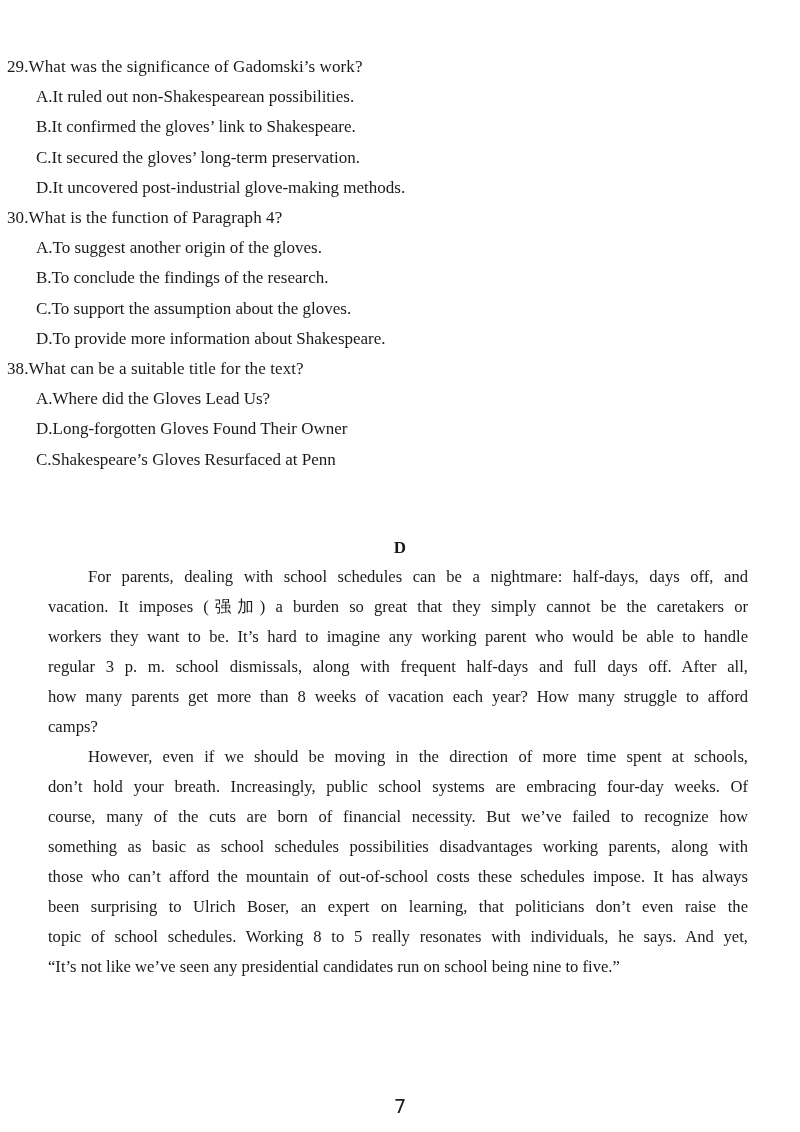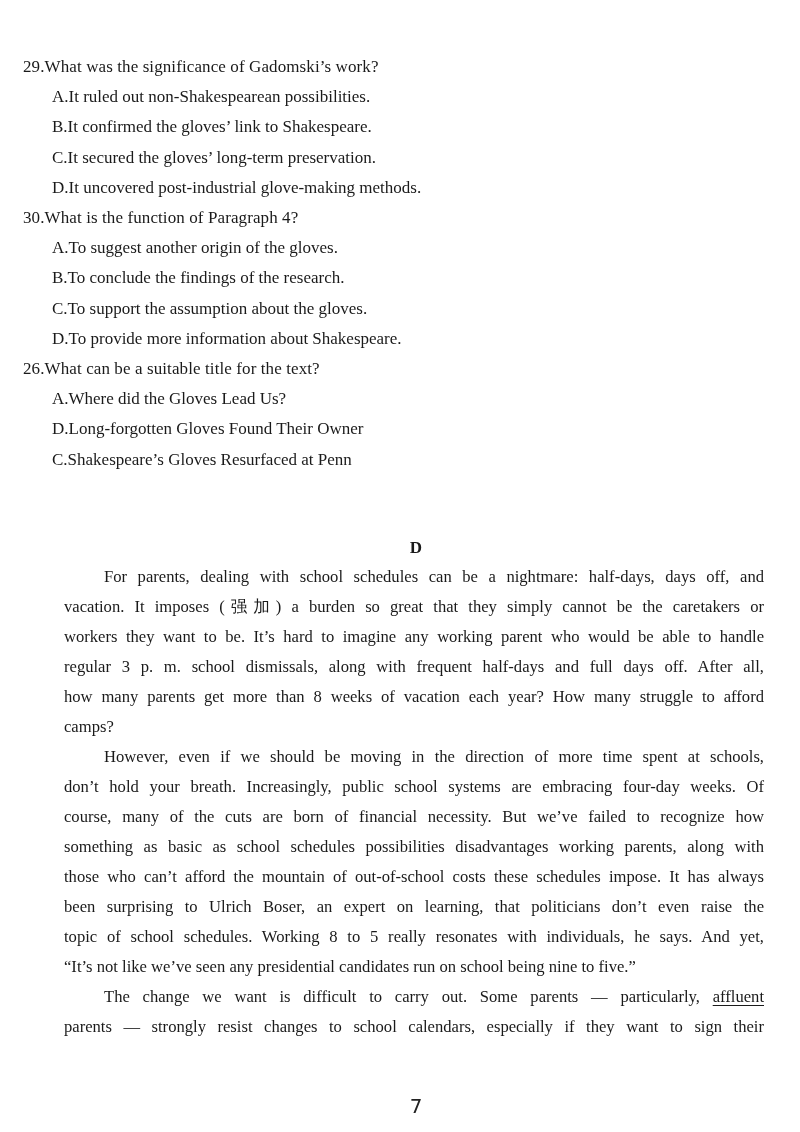--- a/index.html
+++ b/index.html
@@ -1,21 +1,21 @@
 <!DOCTYPE html>
 <html><head>
 <meta charset="utf-8">
 <style>
   html, body { margin: 0; padding: 0; background: #ffffff; }
   body {
     width: 800px; height: 1132px; position: relative; overflow: hidden;
     font-family: "Liberation Serif", "DejaVu Serif", serif;
     color: #1a1a1a;
   }
-  .page { position: absolute; left: 16px; top: 0; width: 644px; height: 1132px; }
+  .page { position: absolute; left: 0; top: 0; width: 644px; height: 1132px; }
   .questions { position: absolute; left: 7px; top: 52px; width: 740px; }
   .q { font-size: 17px; line-height: 30.2px; white-space: nowrap; }
   .q-stem { letter-spacing: 0.1px; }
   .q-num { display: inline-block; }
   .opt { padding-left: 29px; }
   .opt-letter { display: inline-block; }
   .section-title {
     position: absolute; left: 0; width: 800px; top: 533px;
     text-align: center; font-weight: bold; font-size: 17px; line-height: 30px;
   }
@@ -54,21 +54,21 @@
         <span class="q-num">30.</span><span>What is the function of Paragraph 4?</span>
       </div>
       <div class="q opt"><span class="opt-letter">A.</span><span>To suggest another origin of the gloves.</span></div>
       <div class="q opt"><span class="opt-letter">B.</span><span>To conclude the findings of the research.</span></div>
       <div class="q opt"><span class="opt-letter">C.</span><span>To support the assumption about the gloves.</span></div>
       <div class="q opt"><span class="opt-letter">D.</span><span>To provide more information about Shakespeare.</span></div>
     </div>
 
     <div class="question">
       <div class="q q-stem">
-        <span class="q-num">26.</span><span>What can be a suitable title for the text?</span>
+        <span class="q-num">38.</span><span>What can be a suitable title for the text?</span>
       </div>
       <div class="q opt"><span class="opt-letter">A.</span><span>Where did the Gloves Lead Us?</span></div>
       <div class="q opt"><span class="opt-letter">D.</span><span>Long-forgotten Gloves Found Their Owner</span></div>
       <div class="q opt"><span class="opt-letter">C.</span><span>Shakespeare’s Gloves Resurfaced at Penn</span></div>
     </div>
   </div>
 
   <div class="section-title">D</div>
 
   <div class="passage">
@@ -86,20 +86,16 @@
       <span class="line indent">However, even if we should be moving in the direction of more time spent at schools,</span>
       <span class="line">don’t hold your breath. Increasingly, public school systems are embracing four-day weeks. Of</span>
       <span class="line">course, many of the cuts are born of financial necessity. But we’ve failed to recognize how</span>
       <span class="line">something as basic as school schedules possibilities disadvantages working parents, along with</span>
       <span class="line">those who can’t afford the mountain of out-of-school costs these schedules impose. It has always</span>
       <span class="line">been surprising to Ulrich Boser, an expert on learning, that politicians don’t even raise the</span>
       <span class="line">topic of school schedules. Working 8 to 5 really resonates with individuals, he says. And yet,</span>
       <span class="line last">“It’s not like we’ve seen any presidential candidates run on school being nine to five.”</span>
     </div>
 
-    <div class="paragraph">
-      <span class="line indent"><span>The change we want is difficult to carry out. Some parents — particularly,</span> <span class="underline">affluent</span></span>
-      <span class="line">parents — strongly resist changes to school calendars, especially if they want to sign their</span>
-    </div>
   </div>
 
   <div class="page-number">7</div>
 </div>
 
 </body></html>

